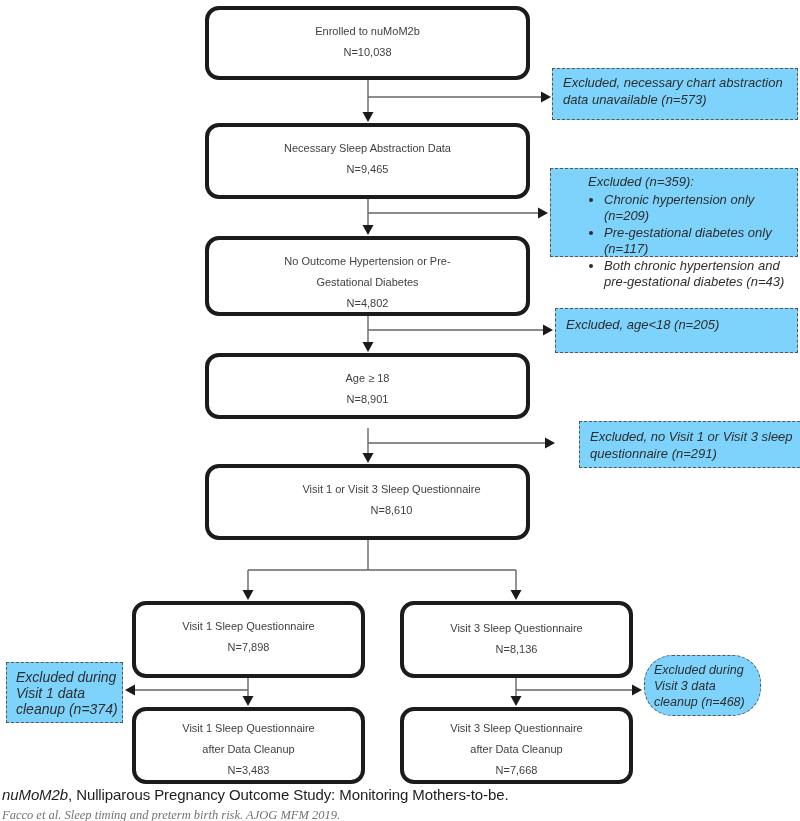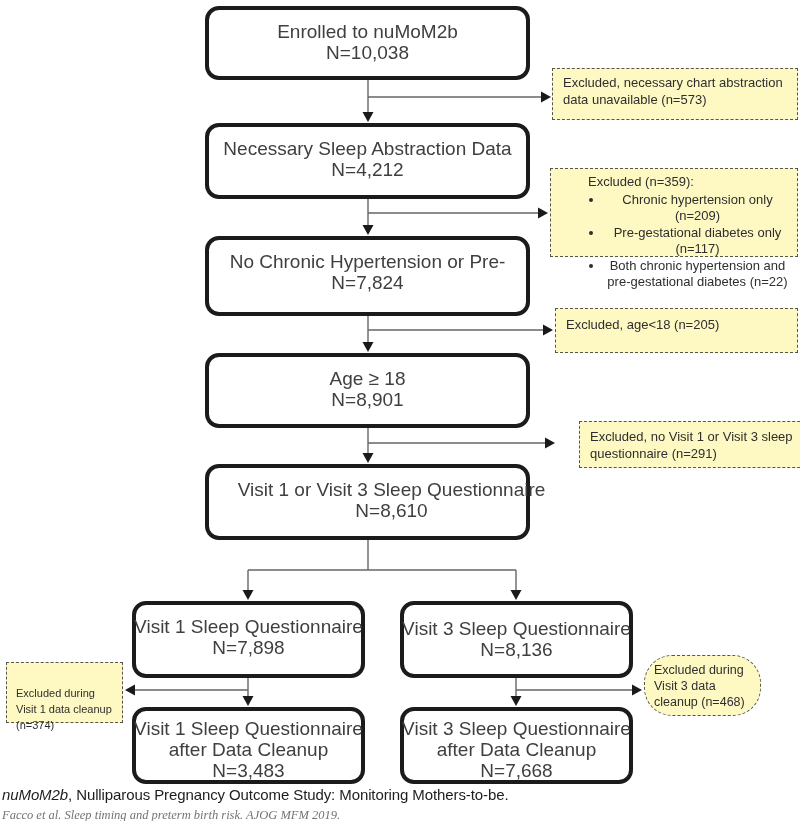--- a/index.html
+++ b/index.html
@@ -5,48 +5,48 @@
   html,body{margin:0;padding:0;background:#ffffff;}
   .canvas{
     position:relative;width:800px;height:821px;background:#ffffff;overflow:hidden;
     font-family:"Liberation Sans","DejaVu Sans",sans-serif;
   }
   .connectors{position:absolute;left:0;top:0;pointer-events:none;}
   .node{
     position:absolute;box-sizing:border-box;background:#ffffff;
     border:4px solid #1b1b1b;border-radius:14px;
     display:flex;flex-direction:column;align-items:center;justify-content:flex-start;
-    padding-top:11px;color:#3f3f3f;font-size:19px;line-height:21px;text-align:center;
+    padding-top:11px;color:#3f3f3f;font-size:11px;line-height:21px;text-align:center;
   }
   .node .ln{white-space:nowrap;}
   
   .b1{left:205px;top:6px;width:325px;height:74px;}
   .b2{left:205px;top:123px;width:325px;height:76px;}
   .b3{left:205px;top:236px;width:325px;height:80px;}
-  .b4{left:205px;top:353px;width:325px;height:75px;}
+  .b4{left:205px;top:353px;width:325px;height:66px;}
   .b5{left:205px;top:464px;width:325px;height:76px;padding-left:48px;}
   
   .bv1{left:132px;top:601px;width:233px;height:77px;}
   .bv3{left:400px;top:601px;width:233px;height:77px;padding-top:13px;}
   .bv1c{left:132px;top:707px;width:233px;height:77px;padding-top:7px;}
   .bv3c{left:400px;top:707px;width:233px;height:77px;padding-top:7px;}
   
   .excl{
-    position:absolute;box-sizing:border-box;background:#fef9c3;
+    position:absolute;box-sizing:border-box;background:#7dd3fc;
     border:1.4px dashed #555555;color:#2e2e2e;
-    font-size:13px;line-height:16.5px;text-align:left;
+    font-style:italic;font-size:13px;line-height:16.5px;text-align:left;
     padding:6px 6px 4px 10px;
   }
   .e1{left:552px;top:68px;width:246px;height:52px;}
   .e2{left:550px;top:168px;width:248px;height:89px;padding-top:5px;padding-left:37px;}
   .e3{left:555px;top:308px;width:243px;height:45px;padding-top:8px;}
   .e4{left:579px;top:421px;width:241px;height:47px;padding-top:7px;}
-  .e5{left:6px;top:662px;width:117px;height:61px;font-size:11px;line-height:16px;padding:22px 4px 4px 9px;}
+  .e5{left:6px;top:662px;width:117px;height:61px;font-size:14px;line-height:16px;padding:6px 4px 4px 9px;}
   .e6{left:644px;top:655px;width:117px;height:61px;font-size:12.5px;line-height:16px;padding:6px 4px 4px 9px;border-radius:28px;}
-  .excl ul{margin:1px 0 0 0;padding-left:16px;text-align:center;}
+  .excl ul{margin:1px 0 0 0;padding-left:16px;}
   .excl li{margin:0 0 0 0;padding-left:0;}
   
   .footer{position:absolute;left:2px;top:786px;width:640px;}
   .cap1{font-size:15px;color:#1d1d1d;letter-spacing:-0.1px;}
   .cap1 .it{font-style:italic;}
   .cap2{margin-top:5px;font-family:"Liberation Serif","DejaVu Serif",serif;
         font-style:italic;font-size:12.5px;color:#737373;}
 </style>
 </head>
 <body>
@@ -97,26 +97,27 @@
     </g>
   </svg>
 
   <div class="node b1">
     <div class="ln">Enrolled to nuMoM2b</div>
     <div class="ln">N=10,038</div>
   </div>
 
   <div class="node b2">
     <div class="ln">Necessary Sleep Abstraction Data</div>
-    <div class="ln">N=4,212</div>
+    <div class="ln">N=9,465</div>
   </div>
 
   <div class="node b3">
-    <div class="ln">No Chronic Hypertension or Pre-</div>
-    <div class="ln">N=7,824</div>
+    <div class="ln">No Outcome Hypertension or Pre-</div>
+    <div class="ln">Gestational Diabetes</div>
+    <div class="ln">N=4,802</div>
   </div>
 
   <div class="node b4">
     <div class="ln">Age ≥ 18</div>
     <div class="ln">N=8,901</div>
   </div>
 
   <div class="node b5">
     <div class="ln">Visit 1 or Visit 3 Sleep Questionnaire</div>
     <div class="ln">N=8,610</div>
@@ -146,21 +147,21 @@
 
   <div class="excl e1">
     <span>Excluded, necessary chart abstraction data unavailable (n=573)</span>
   </div>
 
   <div class="excl e2">
     <div>Excluded (n=359):</div>
     <ul>
       <li>Chronic hypertension only (n=209)</li>
       <li>Pre-gestational diabetes only (n=117)</li>
-      <li>Both chronic hypertension and pre-gestational diabetes (n=22)</li>
+      <li>Both chronic hypertension and pre-gestational diabetes (n=43)</li>
     </ul>
   </div>
 
   <div class="excl e3">
     <span>Excluded, age&lt;18 (n=205)</span>
   </div>
 
   <div class="excl e4">
     <span>Excluded, no Visit 1 or Visit 3 sleep questionnaire (n=291)</span>
   </div>

